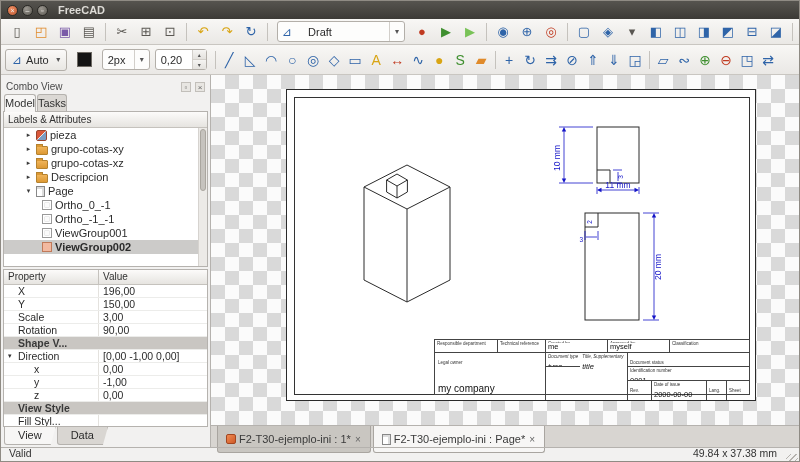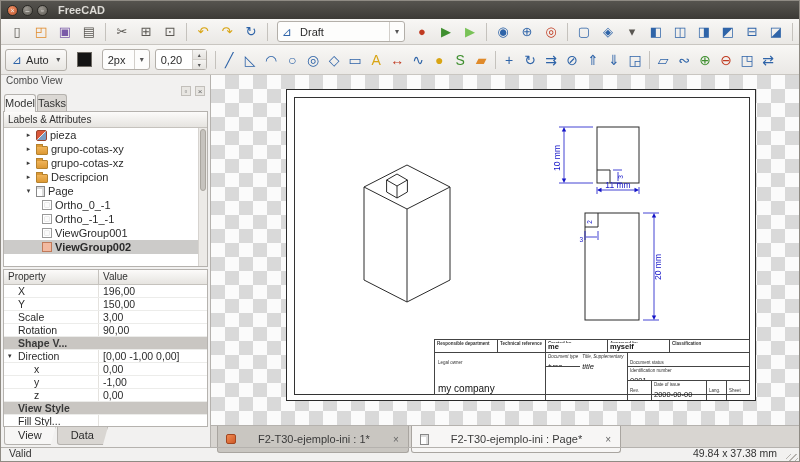--- a/index.html
+++ b/index.html
@@ -23,40 +23,40 @@
   .tb2{height:30px;}
   .tbtn{width:22px;height:22px;display:inline-flex;align-items:center;justify-content:center;
     font-size:13px;line-height:1;margin:0 1px;border-radius:3px;flex:none;}
   .tb2 .tbtn{width:21px;height:24px;font-size:14px;margin:0;}
   .tbtn.sep{width:7px;height:18px;position:relative;}
   .tbtn.sep::before{content:"";position:absolute;left:3px;top:0;bottom:0;width:1px;background:#c5c2bd;}
   .ic-blue{color:#2f64a8}.ic-red{color:#c03a20}.ic-green{color:#3f8f2f}.ic-lgreen{color:#79c257}
   .ic-yellow{color:#d9a514}.ic-orange{color:#e08a2a}.ic-purple{color:#7a5aa8}.ic-dark{color:#5a5752}
   .combo{display:flex;align-items:center;height:21px;background:#fdfdfc;border:1px solid #b3afa9;
     border-radius:3px;margin:0 5px;padding-left:4px;width:128px;flex:none;}
-  .combo .ctext{flex:1;padding:0 8px;white-space:nowrap;}
+  .combo .ctext{flex:1;padding:0 16px;white-space:nowrap;}
   .caret{width:15px;height:100%;border-left:1px solid #d2cfca;display:inline-flex;align-items:center;justify-content:center;font-size:8px;color:#555;}
   .cicon{font-size:12px;}
   .autobtn{display:flex;align-items:center;gap:4px;height:22px;border:1px solid #b3afa9;border-radius:3px;
     background:linear-gradient(#fbfaf9,#e9e7e3);padding:0 2px 0 6px;margin-right:5px;flex:none;}
   .autobtn .caret{border-left:none;width:11px;}
   .swatch{width:15px;height:15px;border:1px solid #6e6a64;background:#141414;margin:0 5px;flex:none;}
   .wcombo{display:flex;align-items:center;height:21px;background:#fdfdfc;border:1px solid #b3afa9;border-radius:3px;
     margin:0 5px;width:48px;flex:none;}
   .wcombo .ctext{flex:1;padding-left:5px;}
   .spin{display:flex;height:21px;border:1px solid #b3afa9;background:#fff;border-radius:3px;margin:0 5px 0 0;width:52px;flex:none;}
   .spin .sval{flex:1;display:flex;align-items:center;padding-left:5px;}
   .spin .sbtns{width:14px;display:flex;flex-direction:column;border-left:1px solid #d2cfca;}
   .spin .sbtns span{flex:1;display:flex;align-items:center;justify-content:center;font-size:6px;color:#555;
     background:linear-gradient(#f5f4f2,#e4e2de);}
   .spin .sbtns span:first-child{border-bottom:1px solid #d2cfca;}
   
   .main{display:flex;height:372px;}
   .left-panel{width:210px;border-right:1px solid #b5b2ae;display:flex;flex-direction:column;background:#f2f1f0;flex:none;}
-  .cv-header{height:17px;display:flex;align-items:flex-start;padding:0 5px;font-size:10px;color:#4a4a4a;flex-direction:column;}
+  .cv-header{height:17px;display:flex;align-items:flex-end;padding:0 5px;font-size:10px;color:#4a4a4a;}
   .cvbtns{margin-left:auto;display:flex;gap:4px;}
   .cvbtns span{font-size:8px;color:#666;width:10px;height:10px;display:inline-flex;align-items:center;justify-content:center;border:1px solid #c2bfba;background:#e8e6e2;}
   .cv-tabs{display:flex;padding:0 3px;height:19px;align-items:flex-end;gap:1px;}
   .cvtab{padding:2px 0;border:1px solid #b5b2ae;border-bottom:none;border-radius:3px 3px 0 0;background:#dbd8d4;color:#333;}
   .cvtab.active{background:#f7f6f5;position:relative;top:1px;padding-bottom:3px;font-weight:normal;}
   .tree-wrap{height:156px;margin:0 2px;border:1px solid #b5b2ae;background:#fff;display:flex;flex-direction:column;flex:none;}
   .lab-header{height:16px;background:linear-gradient(#fcfbfa,#e6e4e0);border-bottom:1px solid #c5c2bd;font-size:10px;padding:2px 4px;color:#333;}
   .tree{flex:1;overflow:hidden;position:relative;}
   .tree-row{display:flex;align-items:center;height:14px;padding-left:20px;gap:3px;white-space:nowrap;}
   .tree-row.lvl2{padding-left:26px;}
@@ -94,40 +94,40 @@
     background-image:
       linear-gradient(45deg,#d9d9d9 25%,transparent 25%,transparent 75%,#d9d9d9 75%),
       linear-gradient(45deg,#d9d9d9 25%,transparent 25%,transparent 75%,#d9d9d9 75%);
     background-position:0 0,14px 14px;background-size:28px 28px;}
   .page{position:absolute;left:75px;top:14px;width:470px;height:312px;background:#fff;border:1px solid #2b2b2b;}
   .page svg{position:absolute;left:0;top:0;}
   
   .tblock{position:absolute;left:147px;top:249px;width:316px;height:56px;border:1px solid #444;
     display:flex;flex-direction:column;background:#fff;}
   .tb-r1{height:13px;display:flex;border-bottom:1px solid #444;flex:none;}
-  .tb-cell{border-right:1px solid #444;padding:1px 2px;overflow:hidden;display:flex;flex-direction:column;flex:none;font-weight:bold;}
+  .tb-cell{border-right:1px solid #444;padding:1px 2px;overflow:hidden;display:flex;flex-direction:column;flex:none;}
   .tb-cell:last-child,.tb-bcell:last-child{border-right:none;flex:1;}
   .w63{width:63px}.w48{width:48px}.w62{width:62px}
   .tb-lab{font-size:4.5px;line-height:5px;color:#333;white-space:nowrap;overflow:hidden;}
   .tb-val{font-size:7.5px;line-height:8px;color:#111;white-space:nowrap;}
   .tb-rbody{flex:1;display:flex;}
   .tb-colA{width:111px;border-right:1px solid #444;padding:1px 3px;overflow:hidden;}
   .tb-colA .tb-val{font-size:10px;margin-top:19px;}
   .tb-colB{width:82px;border-right:1px solid #444;display:flex;flex-direction:row;font-style:italic;}
   .tb-cellB{padding:1px 2px;overflow:hidden;}
   .tb-cellB.h14{height:14px;border-bottom:1px solid #444;flex:none;}
   .tb-cellB.grow{flex:1;}
   .tb-colC{flex:1;display:flex;flex-direction:column;min-width:0;}
   .tb-cellC{height:14px;border-bottom:1px solid #444;padding:1px 2px;overflow:hidden;flex:none;}
   .tb-bot{flex:1;display:flex;}
   .tb-bcell{border-right:1px solid #444;padding:1px 2px;overflow:hidden;flex:none;}
   .bw24{width:24px}.bw55{width:55px}.bw20{width:20px}
   
   .doc-tabbar{height:22px;background:#d8d5d1;border-top:1px solid #b5b2ae;display:flex;align-items:stretch;padding-left:6px;gap:2px;}
-  .dtab{display:flex;align-items:center;gap:22px;padding:13px 8px;border:1px solid #a9a5a0;border-top:none;
+  .dtab{display:flex;align-items:center;gap:3px;padding:13px 8px;border:1px solid #a9a5a0;border-top:none;
     border-radius:0 0 3px 3px;background:#c9c6c1;color:#3a3a3a;white-space:nowrap;}
   .dtab.active{background:#f7f6f5;}
   .dticon{display:inline-block;flex:none;}
   .dticon-doc{width:10px;height:10px;background:linear-gradient(135deg,#f08a52,#cf5a28);border:1px solid #a34620;border-radius:2px;}
   .dticon-page{width:9px;height:11px;background:#fff;border:1px solid #888;box-shadow:inset -2px 2px 0 #dcdcdc;}
   .dtclose{font-size:10px;color:#666;padding:0 1px;}
   
   .statusbar{height:20px;border-top:1px solid #b5b2ae;display:flex;align-items:flex-end;padding:8px 8px;font-size:10.5px;color:#333;position:relative;}
   .status-right{margin-left:auto;padding-right:14px;}
   .grip{position:absolute;right:1px;bottom:1px;width:12px;height:12px;

